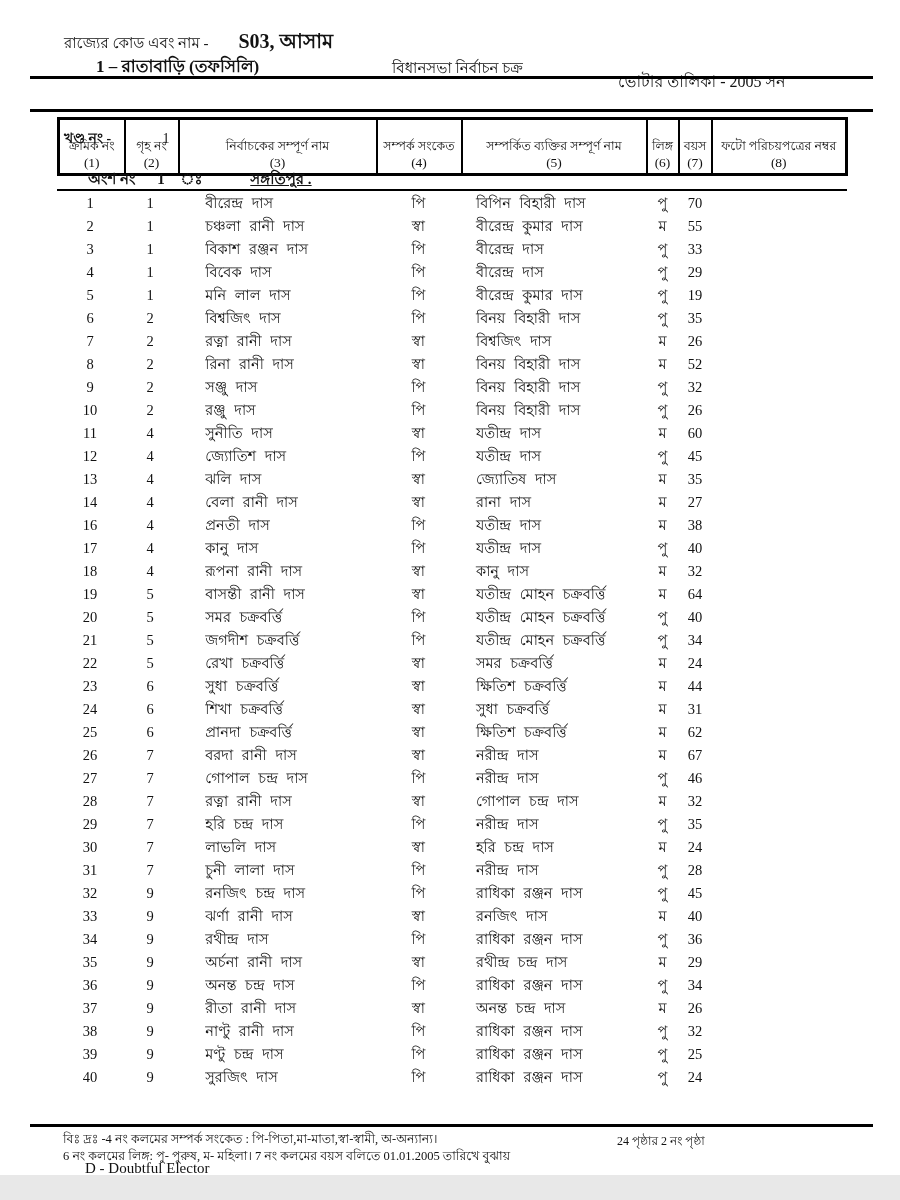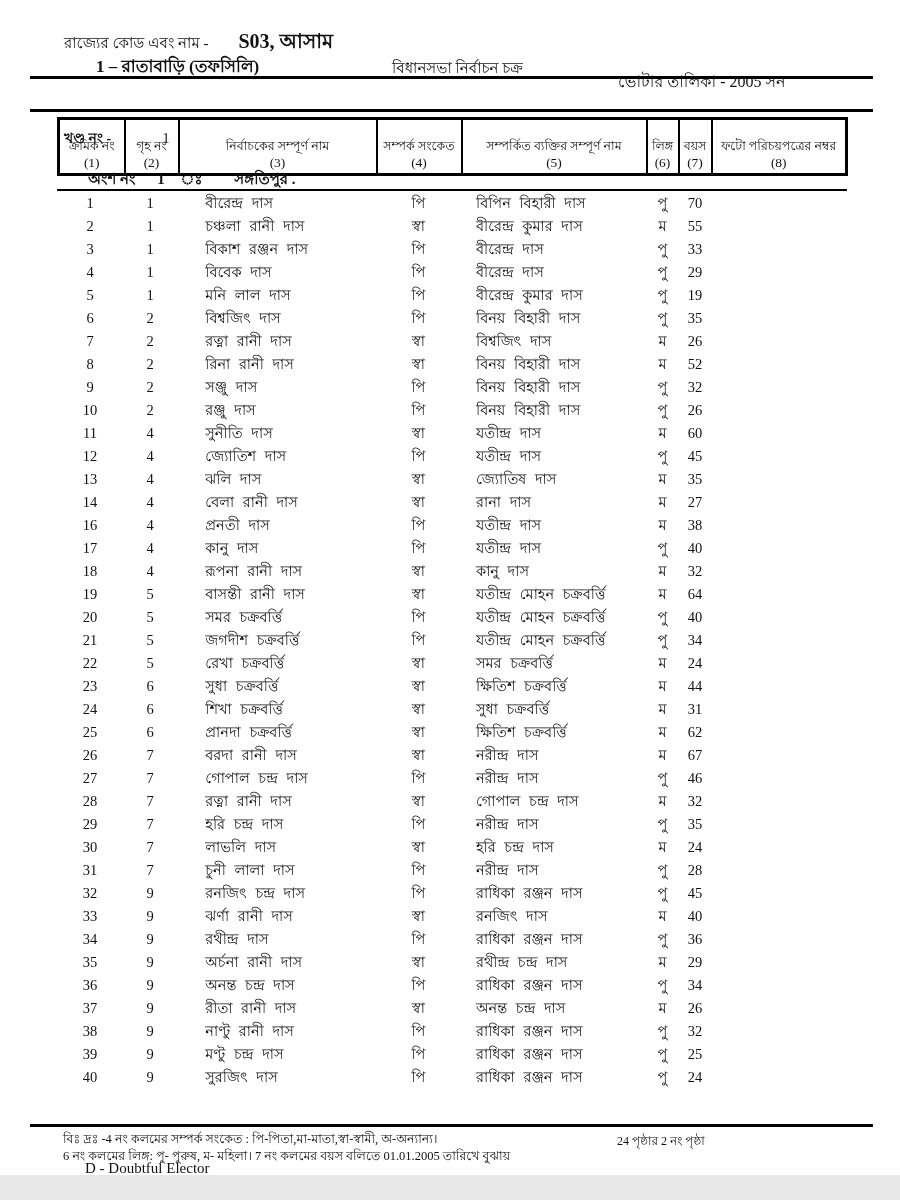--- a/index.html
+++ b/index.html
@@ -33,21 +33,21 @@
   table { border-collapse:collapse; table-layout:fixed; }
   .head-table { position:absolute; top:117px; left:57px; width:790px; border:3px solid #000; }
   .head-table th { border:2px solid #000; font-weight:normal; padding:19px 0 2px 0; vertical-align:top; }
   .col-label { font-size:12.5px; line-height:15px; text-align:center; }
   .col-num { font-size:13.5px; line-height:17px; text-align:center; }
 
   
   .section-line { top:167px; left:88px; font-size:15px; font-weight:bold; }
   .section-number { margin-left:18px; }
   .section-colon { margin-left:12px; }
-  .section-name { margin-left:28px; }
+  .section-name { margin-left:44px;text-decoration:underline; }
 
   
   .body-table { position:absolute; top:192px; left:57px; width:790px; }
   .body-table td {
     height:23px; padding:0; font-size:14.5px; line-height:23px;
     white-space:nowrap; overflow:visible;
   }
   .body-table .c1,.body-table .c2,.body-table .c4,.body-table .c6,.body-table .c7 { text-align:center; }
   .body-table .c3 { padding-left:28px; word-spacing:5px; }
   .body-table .c5 { padding-left:15px; word-spacing:5px;margin-top:42px; }

